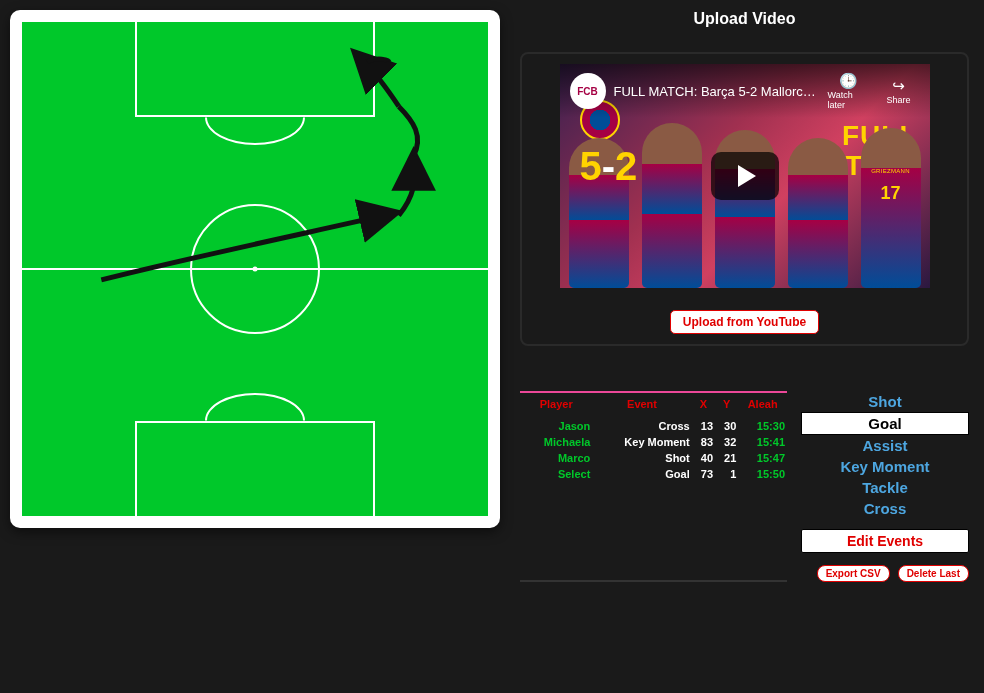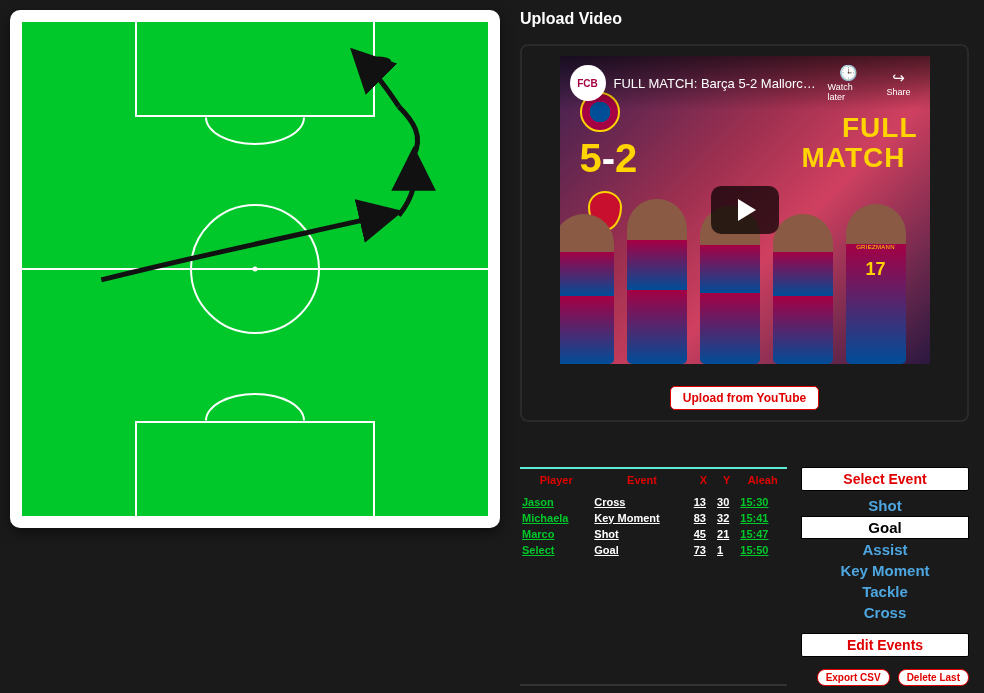--- a/index.html
+++ b/index.html
@@ -72,36 +72,36 @@
     position: absolute; bottom: 68px; left: 50%; transform: translateX(-50%);
     width: 100px; height: 55px; border: 2px solid #fff; border-radius: 50%;
     clip-path: inset(0 0 50% 0);
   }
   .pitch svg.drawing {
     position: absolute; top: 0; left: 0; width: 100%; height: 100%;
     pointer-events: none;
   }
   
   .upload-title {
-    text-align: left;
+    text-align: center;
     font-weight: bold;
     font-size: 16px;
-    margin-bottom: 16px;
+    margin-bottom: 24px;
   }
   .video-box {
     border: 2px solid #2a2a2a;
     border-radius: 8px;
     padding: 10px;
     display: flex;
     flex-direction: column;
     align-items: center;
   }
   .video-thumb {
     width: 370px;
-    height: 308px;
+    height: 224px;
     background: linear-gradient(135deg, #3a2050 0%, #a03050 40%, #d04060 60%, #2a1840 100%);
     position: relative;
     overflow: hidden;
   }
   .video-topbar {
     position: absolute; top: 0; left: 0; right: 0;
     display: flex; align-items: center; padding: 8px 10px;
     background: linear-gradient(180deg, rgba(0,0,0,0.6) 0%, rgba(0,0,0,0) 100%);
     gap: 8px;
     z-index: 5;
@@ -145,21 +145,21 @@
   .scene-text-full {
     position:absolute; right:12px; top:56px;
     font-family: Impact, sans-serif; font-size:28px; color:#ffd400; font-weight:bold; letter-spacing:1px;
   }
   .scene-text-match {
     position:absolute; right:24px; top:86px;
     font-family: Impact, sans-serif; font-size:28px; color:#ffd400; font-weight:bold; letter-spacing:1px;
   }
   .scene-players {
     position:absolute; bottom:0; left:0; right:0; height:170px;
-    display:flex; align-items:flex-end;gap:25px;
+    display:flex; justify-content:center; align-items:flex-end;gap:25px;
   }
   .player-fig {
     width:60px; height:150px; margin:0 -6px;
     background: linear-gradient(180deg, #8a5a44 0%, #8a5a44 25%, #a50044 25%, #004d98 55%, #a50044 55%, #004d98 100%);
     border-radius: 30px 30px 5px 5px;
     position:relative;
   }
   .player-fig.p5 {
     background: linear-gradient(180deg, #8a5a44 0%, #8a5a44 25%, #a50044 25%, #004d98 100%);
   }
@@ -183,28 +183,28 @@
     cursor: pointer;
   }
   
   .bottom-row {
     display: flex;
     margin-top: 45px;
     gap: 14px;
   }
   .events-table {
     flex: 1;
-    border-top: 2px solid #5eead4;
+    border-top: 2px solid #ec4899;
     border-bottom: 2px solid #333;
   }
   .events-table table { width:100%; border-collapse: collapse; font-size:11px; }
   .events-table thead th {
     color:#e00000; font-weight:bold; padding:5px 2px 8px; text-align:center;
   }
-  .events-table tbody td { text-align:left; padding:2px 2px; font-weight:bold;text-decoration:underline; }
+  .events-table tbody td { text-align:right; padding:2px 2px; font-weight:bold; }
   .events-table tbody td.pl { color:#00c82a; }
   .events-table tbody td.ev { color:#fff; }
   .events-table tbody td.co { color:#fff; }
   .events-table tbody td.tm { color:#00c82a;margin-top:6px; }
   .event-panel {
     width: 168px;
     display:flex; flex-direction:column; gap:4px;
   }
   .panel-header {
     background:#fff; color:#e00000; font-weight:bold; text-align:center;
@@ -316,36 +316,35 @@
               <tr>
                 <td class="pl">Michaela</td>
                 <td class="ev">Key Moment</td>
                 <td class="co">83</td>
                 <td class="co">32</td>
                 <td class="tm">15:41</td>
               </tr>
               <tr>
                 <td class="pl">Marco</td>
                 <td class="ev">Shot</td>
-                <td class="co">45</td>
+                <td class="co">40</td>
                 <td class="co">21</td>
                 <td class="tm">15:47</td>
               </tr>
               <tr>
                 <td class="pl">Select</td>
                 <td class="ev">Goal</td>
                 <td class="co">73</td>
                 <td class="co">1</td>
                 <td class="tm">15:50</td>
               </tr>
             </tbody>
         </table>
       </div>
       <div class="event-panel">
-        <div class="panel-header">Select Event</div>
         <div id="event-options">
             <div class="event-opt">Shot</div>
             <div class="event-opt selected">Goal</div>
             <div class="event-opt">Assist</div>
             <div class="event-opt">Key Moment</div>
             <div class="event-opt">Tackle</div>
             <div class="event-opt">Cross</div>
           </div>
         <div class="panel-header" style="margin-top:6px">Edit Events</div>
         <div class="bottom-btns">

